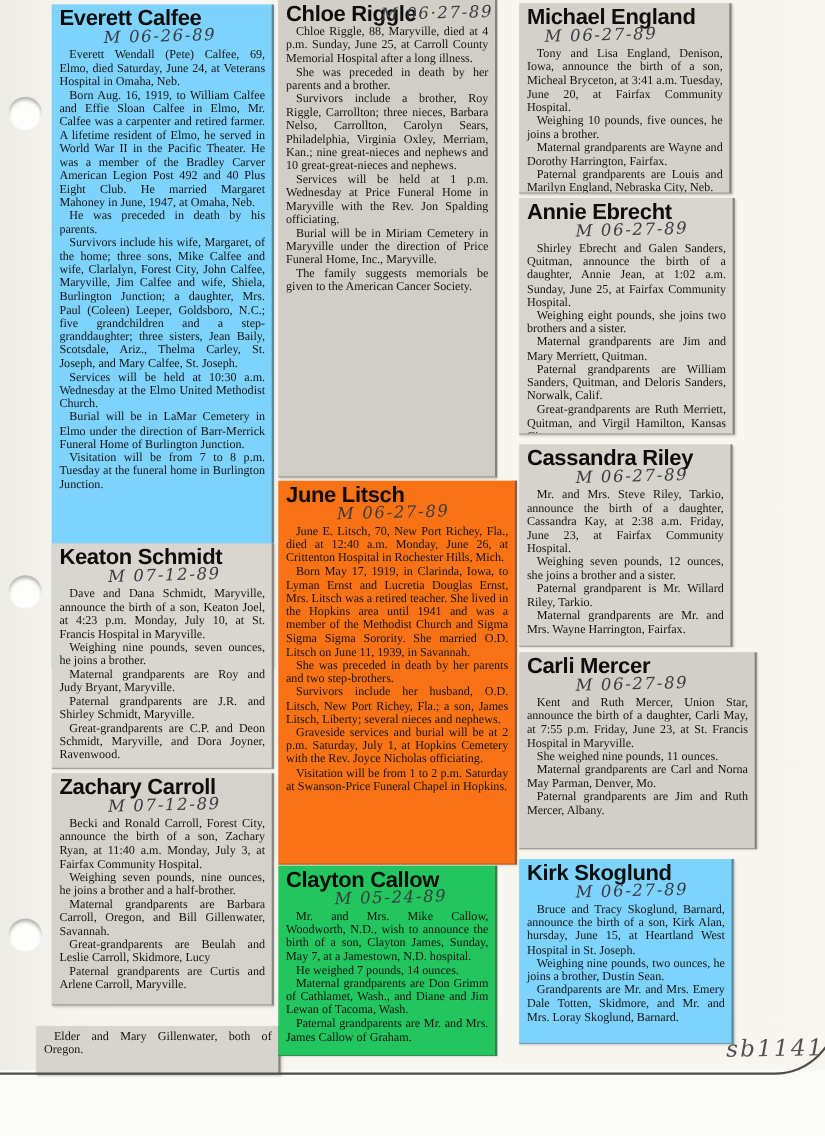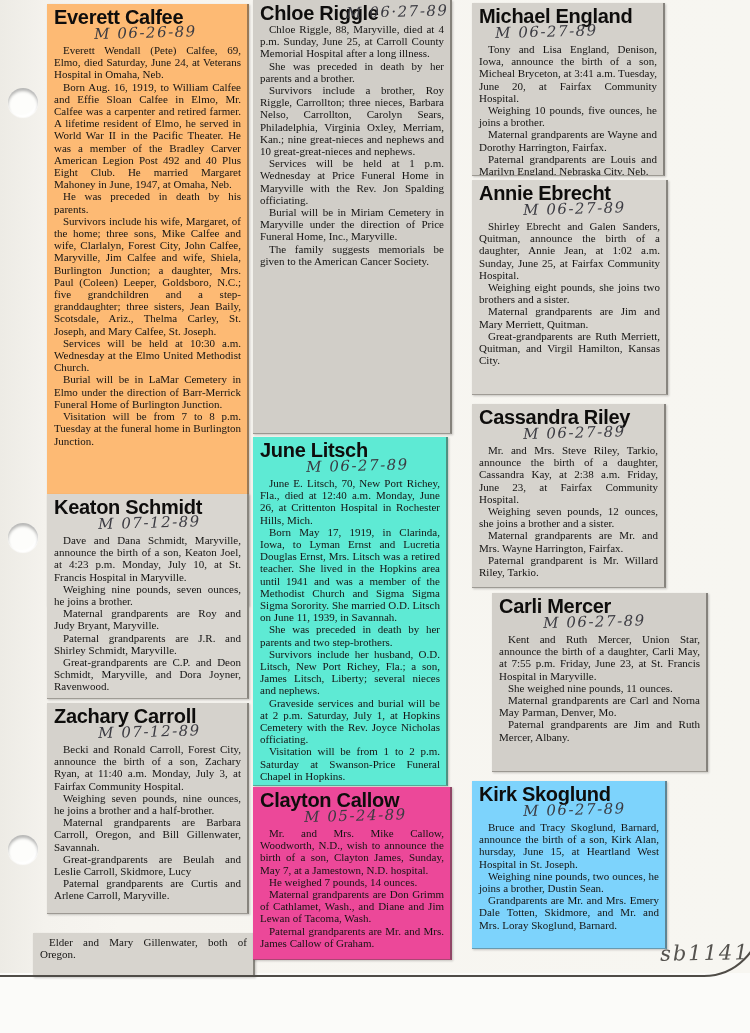--- a/index.html
+++ b/index.html
@@ -45,33 +45,33 @@
     margin:0;font-family:"Liberation Sans", sans-serif;font-weight:700;
     font-size:20px;line-height:21px;letter-spacing:-0.3px;color:#0e0d0c;
   }
   .handwritten{
     font-family:"DejaVu Serif", serif;font-style:italic;
     font-size:15px;line-height:16px;letter-spacing:1.5px;color:#3b3b42;
     margin:-2px 0 2px 44px;transform:rotate(-1.5deg);transform-origin:left top;
     white-space:nowrap;
   }
   
-  .c0-0{top:4px;left:47px;width:202px;height:602px;background:#fdba74;}
+  .c0-0{top:4px;left:47px;width:202px;height:602px;background:#7dd3fc;}
   .c0-1{top:494px;left:47px;width:202px;height:205px;background:#d9d6d0;}
   .c0-2{top:703px;left:47px;width:202px;height:211px;background:#d5d2cc;}
   .c0-3{top:933px;left:33px;width:222px;height:44px;background:#d7d4ce;}
   
   .c1-0{top:0px;left:253px;width:199px;height:434px;background:#d1cec8;}
-  .c1-1{top:437px;left:253px;width:195px;height:349px;background:#5eead4;}
-  .c1-2{top:787px;left:253px;width:199px;height:173px;background:#ec4899;}
+  .c1-1{top:437px;left:253px;width:217px;height:349px;background:#f97316;}
+  .c1-2{top:787px;left:253px;width:199px;height:173px;background:#22c55e;}
   
   .c2-0{top:3px;left:472px;width:193px;height:173px;background:#d4d1cb;}
   .c2-1{top:180px;left:472px;width:196px;height:215px;background:#d8d5cf;}
   .c2-2{top:404px;left:472px;width:194px;height:184px;background:#d6d3cd;}
-  .c2-3{top:593px;left:492px;width:216px;height:179px;background:#d2cfc9;}
+  .c2-3{top:593px;left:472px;width:216px;height:179px;background:#d2cfc9;}
   .c2-4{top:781px;left:472px;width:195px;height:168px;background:#7dd3fc;}
   
   .c1-0 .handwritten{margin-top:-19px;margin-left:86px;}
   .c2-0 .handwritten{margin-left:16px;}
   .c0-0 .handwritten{margin-left:40px;}
   .c1-1 .handwritten{margin-left:46px;}
 
   .annotation{
     position:absolute;top:941px;left:660px;
     font-family:"DejaVu Serif", serif;font-style:italic;
@@ -155,29 +155,30 @@
       <p>Weighing 10 pounds, five ounces, he joins a brother.</p>
       <p>Maternal grandparents are Wayne and Dorothy Harrington, Fairfax.</p>
       <p>Paternal grandparents are Louis and Marilyn England, Nebraska City, Neb.</p>
     </article>
     <article class="clip c2-1">
       <h2 class="headline">Annie Ebrecht</h2>
       <div class="handwritten">M 06-27-89</div>
       <p>Shirley Ebrecht and Galen Sanders, Quitman, announce the birth of a daughter, Annie Jean, at 1:02 a.m. Sunday, June 25, at Fairfax Community Hospital.</p>
       <p>Weighing eight pounds, she joins two brothers and a sister.</p>
       <p>Maternal grandparents are Jim and Mary Merriett, Quitman.</p>
+      <p>Paternal grandparents are William Sanders, Quitman, and Deloris Sanders, Norwalk, Calif.</p>
       <p>Great-grandparents are Ruth Merriett, Quitman, and Virgil Hamilton, Kansas City.</p>
     </article>
     <article class="clip c2-2">
       <h2 class="headline">Cassandra Riley</h2>
       <div class="handwritten">M 06-27-89</div>
       <p>Mr. and Mrs. Steve Riley, Tarkio, announce the birth of a daughter, Cassandra Kay, at 2:38 a.m. Friday, June 23, at Fairfax Community Hospital.</p>
       <p>Weighing seven pounds, 12 ounces, she joins a brother and a sister.</p>
+      <p>Paternal grandparent is Mr. Willard Riley, Tarkio.</p>
       <p>Maternal grandparents are Mr. and Mrs. Wayne Harrington, Fairfax.</p>
-      <p>Paternal grandparent is Mr. Willard Riley, Tarkio.</p>
     </article>
     <article class="clip c2-3">
       <h2 class="headline">Carli Mercer</h2>
       <div class="handwritten">M 06-27-89</div>
       <p>Kent and Ruth Mercer, Union Star, announce the birth of a daughter, Carli May, at 7:55 p.m. Friday, June 23, at St. Francis Hospital in Maryville.</p>
       <p>She weighed nine pounds, 11 ounces.</p>
       <p>Maternal grandparents are Carl and Norna May Parman, Denver, Mo.</p>
       <p>Paternal grandparents are Jim and Ruth Mercer, Albany.</p>
     </article>
     <article class="clip c2-4">

